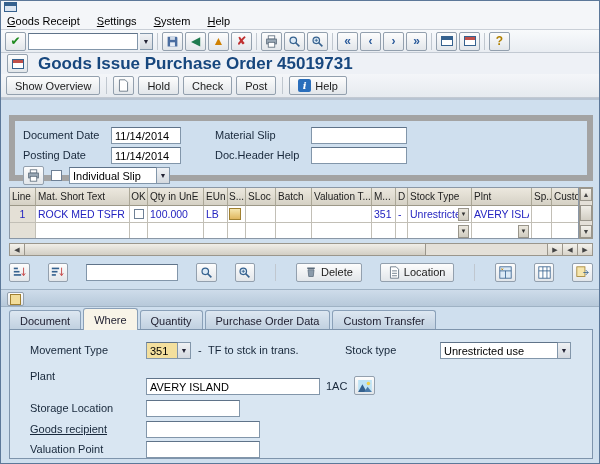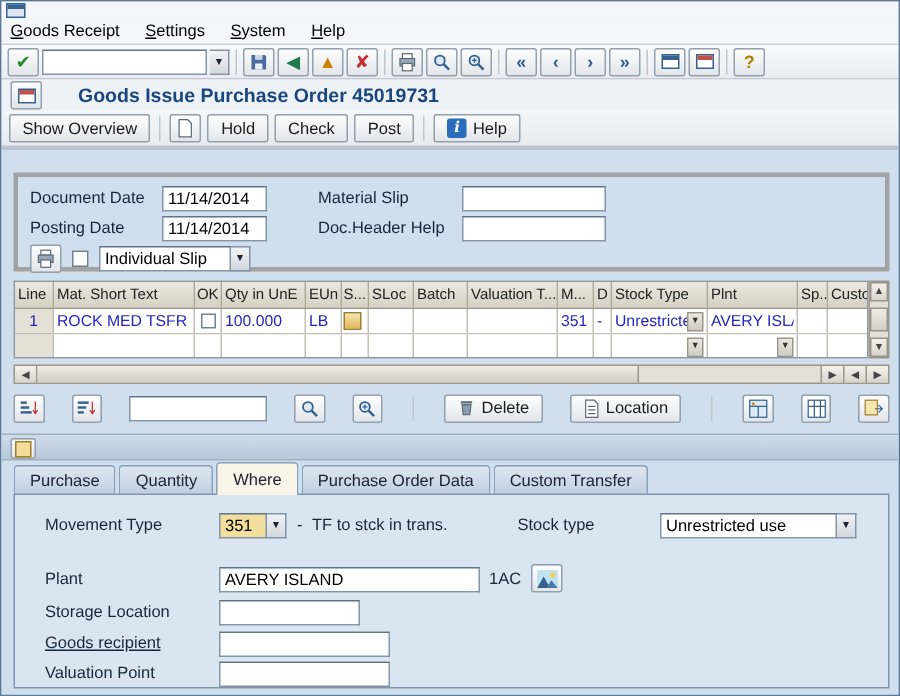--- a/index.html
+++ b/index.html
@@ -8,39 +8,39 @@
   .abs{position:absolute}
   
   .sysrow{left:0;top:0;width:100%;height:12px;background:#f4f6f9}
   .sysicon{left:3px;top:1px;width:13px;height:10px;background:#dce6f2;border:1px solid #35618e;box-sizing:border-box}
   .sysicon:before{content:"";display:block;height:3px;background:#35618e}
   .menurow{left:0;top:12px;width:100%;height:17px;background:#f4f6f9;border-bottom:1px solid #c9cfd7;box-sizing:border-box;padding-left:6px}
   .menuitem{display:inline-block;margin-right:14px;line-height:16px;cursor:default}
   .menuitem::first-letter{text-decoration:underline}
   .toolbar{left:0;top:29px;width:100%;height:23px;background:linear-gradient(#f8fafc,#e9edf2);border-bottom:1px solid #c2c9d2;display:flex;align-items:center;padding:0 4px;box-sizing:border-box;gap:2px}
   .titlerow{left:0;top:52px;width:100%;height:21px;background:#eef1f6;display:flex;align-items:center;padding:0 6px;box-sizing:border-box}
-  .pagetitle{font-size:13px;font-weight:bold;color:#17477e;margin-left:24px;white-space:nowrap}
+  .pagetitle{font-size:17px;font-weight:bold;color:#17477e;margin-left:10px;white-space:nowrap}
   .apptb{left:0;top:73px;width:100%;height:24px;background:linear-gradient(#f4f6f9,#e6eaef);border-bottom:1px solid #c2c9d2;display:flex;align-items:center;padding:0 5px;box-sizing:border-box;gap:4px}
   .groove{left:0;top:97px;width:100%;height:2px;background:#b8c4d2}
   .content{left:0;top:99px;width:100%;height:365px;background:#cfdfee}
   
   .btn{display:inline-flex;align-items:center;justify-content:center;gap:4px;background:linear-gradient(#fdfdfd,#e2e6ea);border:1px solid #93a0ae;border-radius:2px;height:19px;padding:0 8px;font-size:11px;color:#1a1a1a;white-space:nowrap;cursor:default}
   .ibtn{width:21px;padding:0}
   .sep{width:1px;height:17px;background:#c0c7cf;margin:0 2px}
   .field{background:#fff;border:1px solid #8296aa;border-top-color:#5f7389;height:17px;font-size:11px;padding:0 3px;box-sizing:border-box;font-family:"Liberation Sans",sans-serif}
   .ddbtn{display:inline-flex;align-items:center;justify-content:center;width:13px;height:17px;background:linear-gradient(#f0f2f5,#d4d9df);border:1px solid #8296aa;border-left:none;font-size:7px;color:#223;box-sizing:border-box}
   .cb{display:inline-block;width:11px;height:11px;background:#fff;border:1px solid #6e8095;box-sizing:border-box}
   .lbl{color:#17273a}
   .glyph{font-size:12px;line-height:1}
   .winicon{display:inline-block;width:12px;height:10px;border:1px solid #35618e;background:#fff;box-sizing:border-box}
   .winicon:before{content:"";display:block;height:3px;background:#35618e}
   .winicon.alt:before{background:#c0504a}
   .iicon{display:inline-flex;align-items:center;justify-content:center;width:13px;height:13px;border-radius:2px;background:#2a6ebb;color:#fff;font:italic bold 10px "DejaVu Serif",serif}
   
-  .hdrbox{left:8px;top:15px;width:584px;height:66px;border:3px solid #a3a3a3;box-sizing:border-box}
+  .hdrbox{left:8px;top:15px;width:584px;height:66px;border:6px solid #a3a3a3;box-sizing:border-box}
   
   .grid{left:8px;top:87px;width:570px;height:52px;overflow:hidden;background:#fff;border:1px solid #8a97a6;box-sizing:border-box}
   .grow{display:flex;height:17px}
   .grow.h{height:18px}
   .gc{flex:none;border-right:1px solid #c2bfb6;border-bottom:1px solid #c2bfb6;overflow:hidden;white-space:nowrap;padding:1px 2px;box-sizing:border-box;font-size:10px;display:flex;align-items:center}
   .h .gc{background:linear-gradient(#ece8de,#d5d1c5);border-right:1px solid #aba797;border-bottom:1px solid #9c9888;color:#222}
   .linecell{background:#e4e0d6;justify-content:center}
   .blue{color:#2424c0;font-size:10.5px}
   .c0{width:26px}.c1{width:94px}.c2{width:18px;justify-content:center}.c3{width:56px}.c4{width:24px}.c5{width:18px;padding:1px}.c6{width:30px}.c7{width:36px}.c8{width:60px}.c9{width:24px}.c10{width:12px}.c11{width:64px}.c12{width:60px}.c13{width:20px}.c14{width:40px}
   .celldd{margin-left:auto;flex:none;display:inline-flex;align-items:center;justify-content:center;width:11px;height:13px;background:linear-gradient(#ece8de,#d0ccc0);border:1px solid #99958a;font-size:6px;color:#333;box-sizing:border-box}
@@ -361,38 +361,38 @@
         </button>
     </div>
 
     <div class="abs splitter">
       <button class="btn ibtn" style="position:absolute;left:6px;top:2px;height:14px;width:17px">
           <span class="noteicon"></span>
         </button>
     </div>
 
     <div class="abs tabs">
-      <span class="tab">Purchase</span>
+      <span class="tab">Document</span>
+      <span class="tab active">Where</span>
       <span class="tab">Quantity</span>
-      <span class="tab active">Where</span>
       <span class="tab">Purchase Order Data</span>
       <span class="tab">Custom Transfer</span>
     </div>
 
     <div class="abs detail">
       <span class="abs lbl" style="left:20px;top:14px">Movement Type</span>
       <span class="abs mtfield" style="left:136px;top:12px">351</span>
       <span class="abs ddbtn" style="left:168px;top:12px">▼</span>
       <span class="abs lbl" style="left:188px;top:14px">-</span>
       <span class="abs lbl" style="left:198px;top:14px">TF to stck in trans.</span>
       <span class="abs lbl" style="left:335px;top:14px">Stock type</span>
       <span class="abs field" style="left:430px;top:12px;width:118px;display:inline-flex;align-items:center">Unrestricted use</span>
       <span class="abs ddbtn" style="left:548px;top:12px">▼</span>
 
-      <span class="abs lbl" style="left:20px;top:50px">Plant</span>
+      <span class="abs lbl" style="left:20px;top:40px">Plant</span>
       <input class="abs field ro" style="left: 136px; top: 48px; width: 174px;" value="AVERY ISLAND">
       <span class="abs lbl" style="left:316px;top:50px">1AC</span>
       <button class="abs btn ibtn" style="left:344px;top:46px">
           <svg width="14" height="12" viewBox="0 0 16 14">
             <rect width="16" height="14" fill="#bfe3f5"></rect>
             <circle cx="12" cy="4" r="2" fill="#f2d24a"></circle>
             <polygon points="0,14 5,5 10,14" fill="#35618e"></polygon>
             <polygon points="7,14 11,8 16,14" fill="#4a7aa8"></polygon>
           </svg>
         </button>

